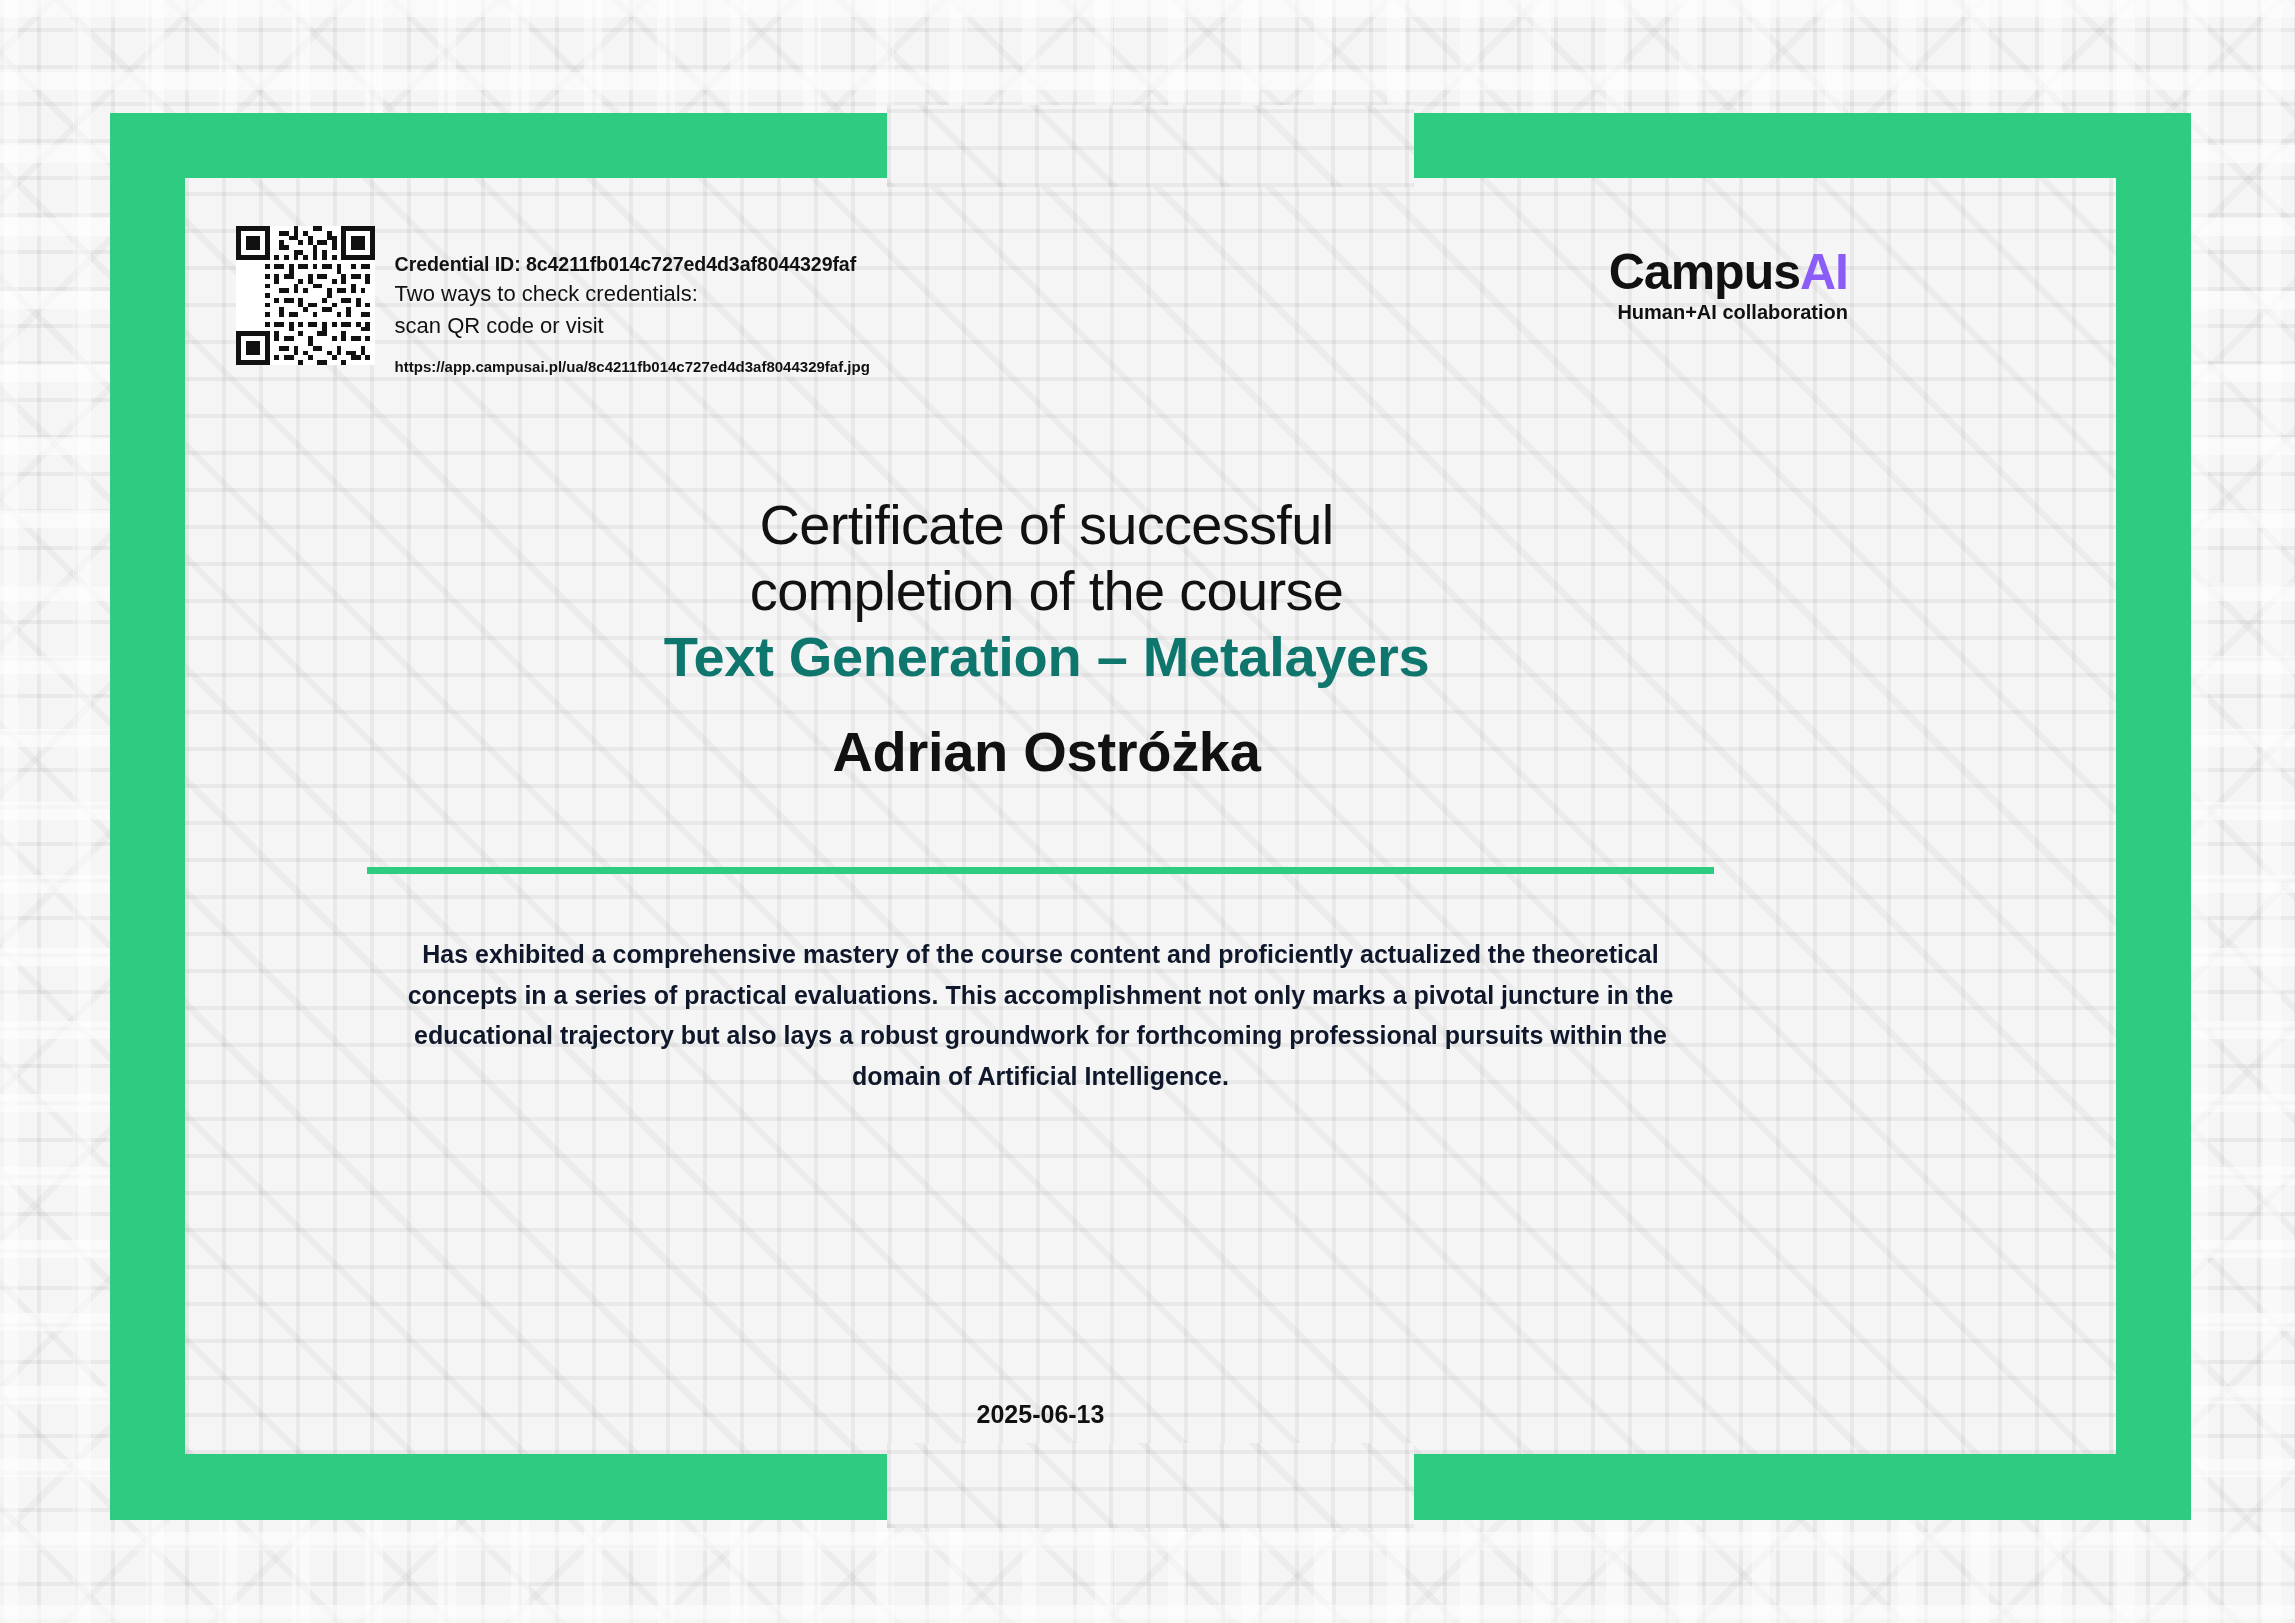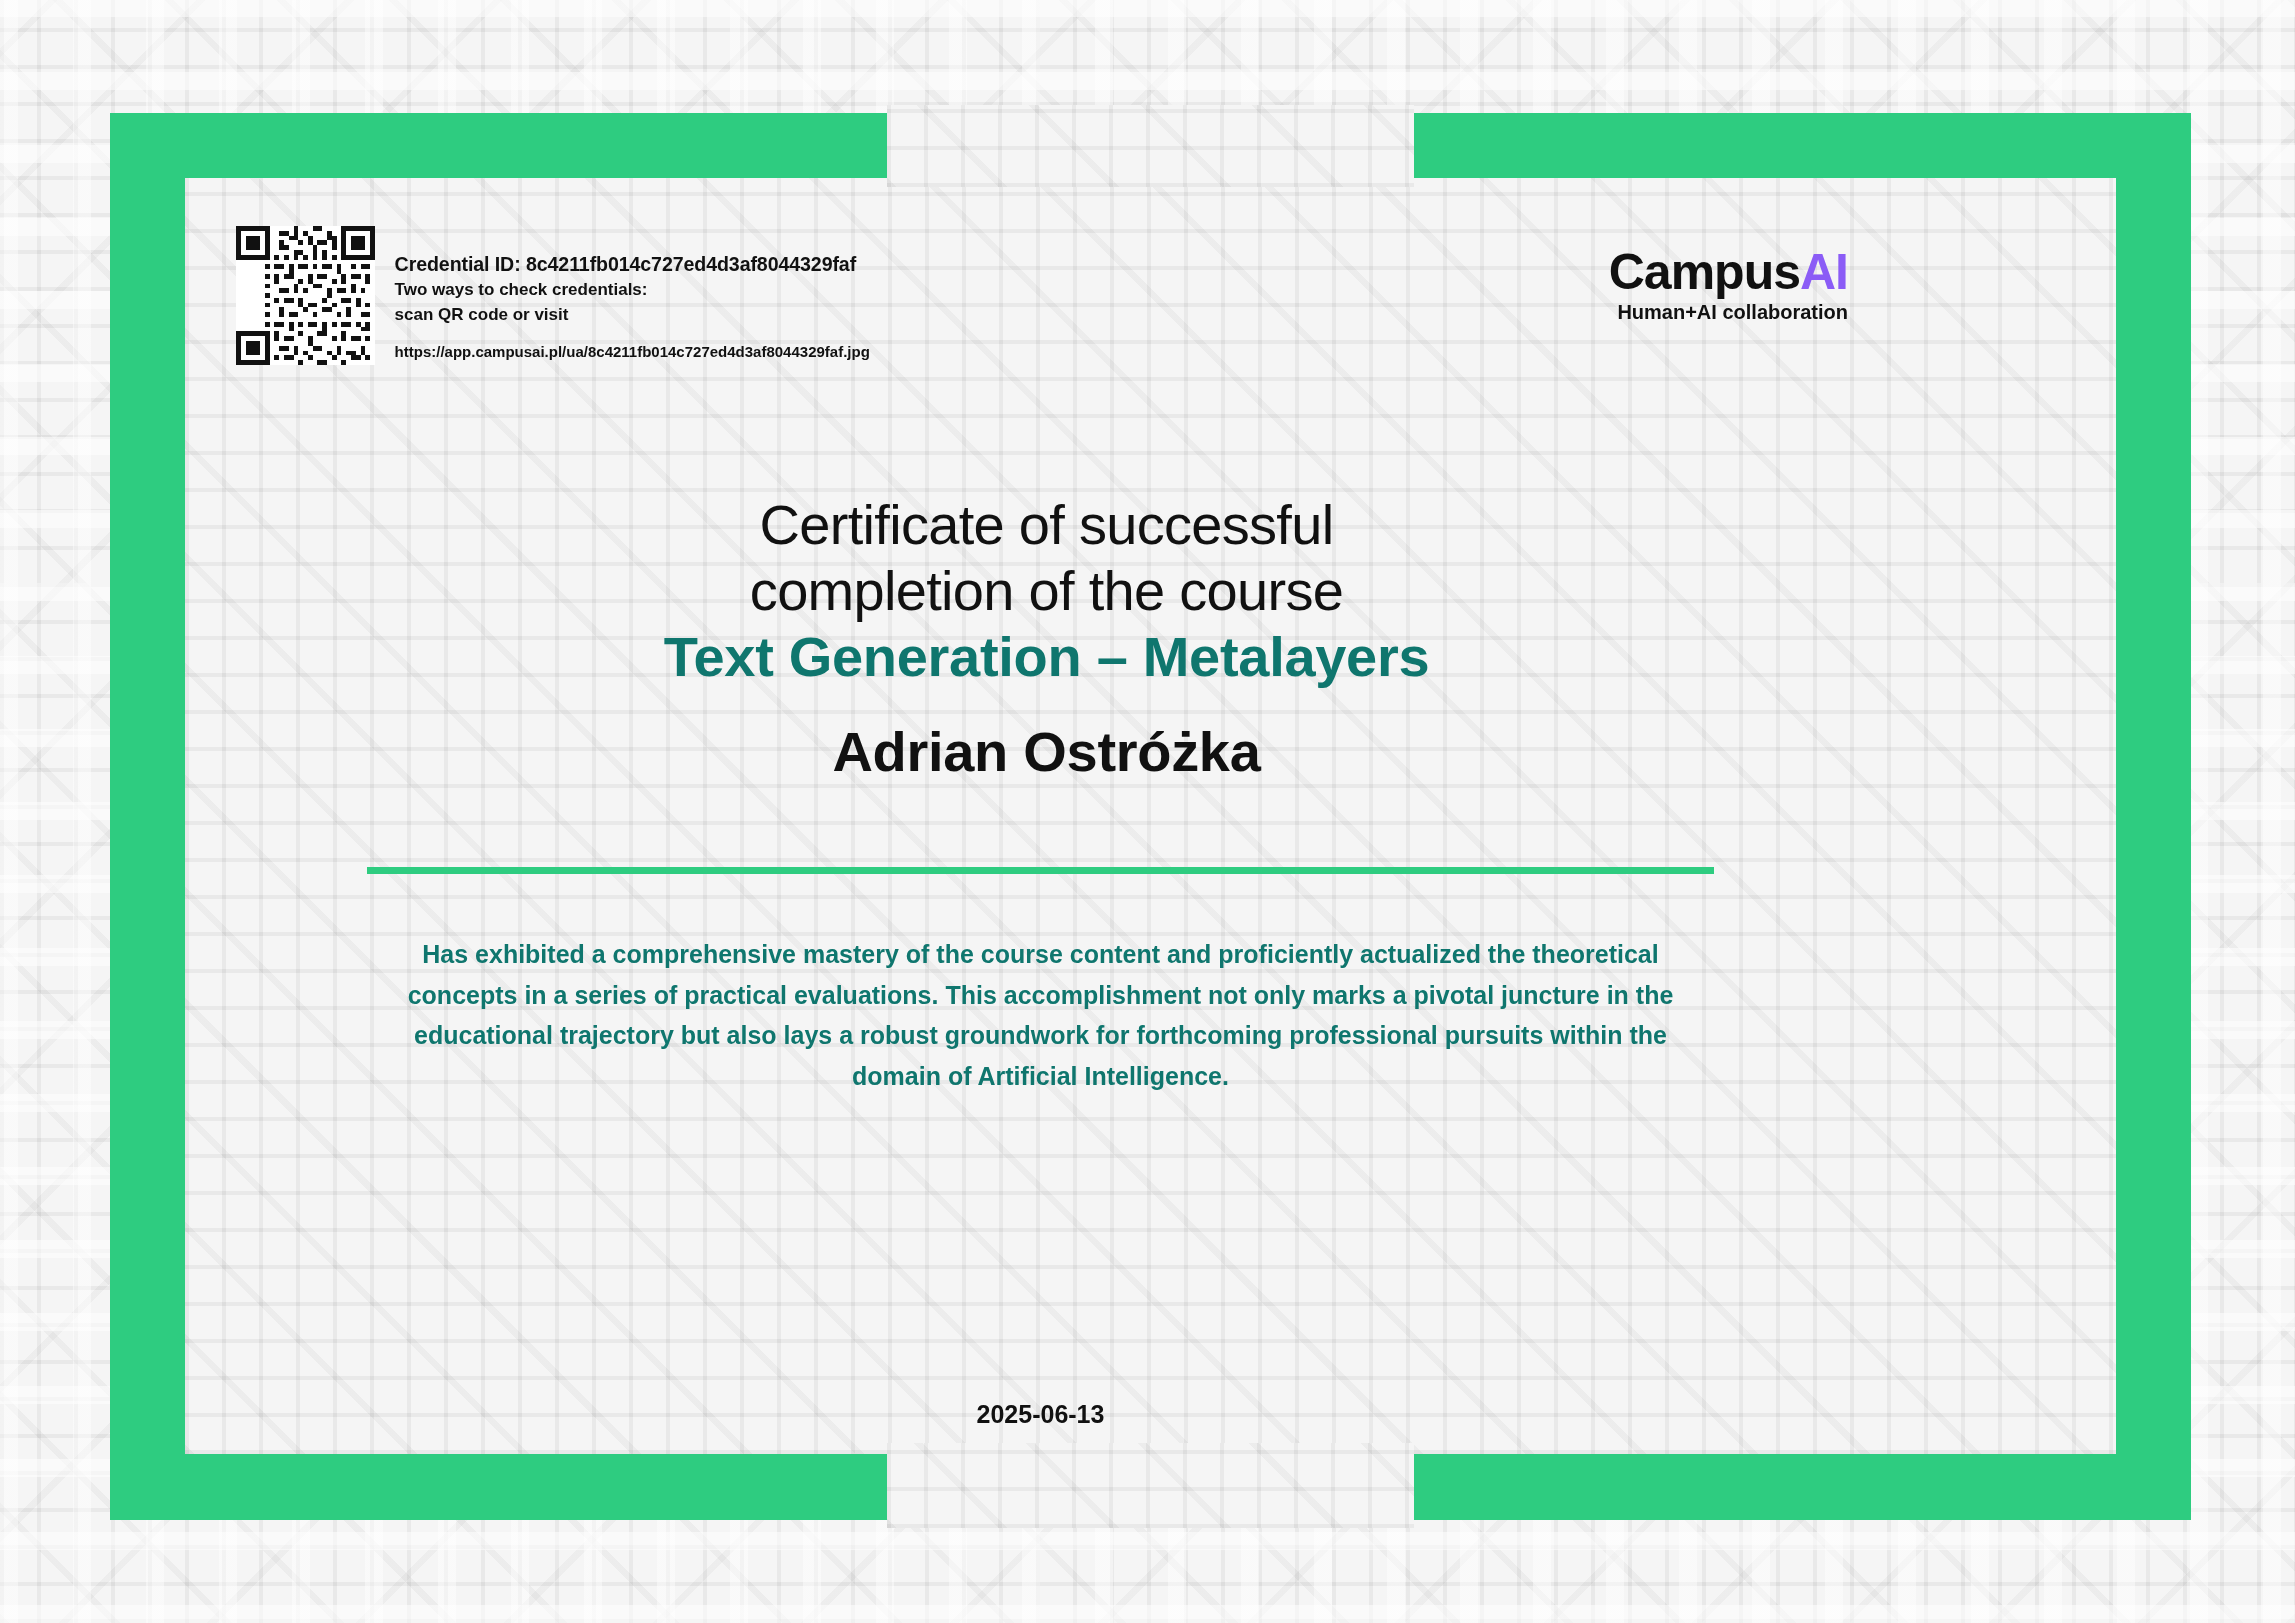--- a/index.html
+++ b/index.html
@@ -83,22 +83,22 @@
     color: #111111;
     line-height: 1.45;
   }
   .cred-id {
     font-size: 19.6px;
     font-weight: 700;
     letter-spacing: -0.1px;
     white-space: nowrap;
   }
   .cred-line {
-    font-size: 17px;
-    font-weight: 700;
+    font-size: 22px;
+    font-weight: 400;
     white-space: nowrap;
   }
   .cred-url {
     font-size: 15px;
     font-weight: 700;
     margin-top: 14px;
     white-space: nowrap;
   }
 
   
@@ -167,21 +167,21 @@
   }
 
   .body-text {
     position: absolute;
     left: 216px;
     right: 216px;
     top: 756px;
     text-align: center;
     font-size: 25px;
     font-weight: 700;
-    color: #0f766e;
+    color: #0f172a;
     line-height: 1.62;
   }
 
   .date {
     position: absolute;
     left: 0;
     right: 0;
     bottom: 25px;
     text-align: center;
     font-size: 25px;

